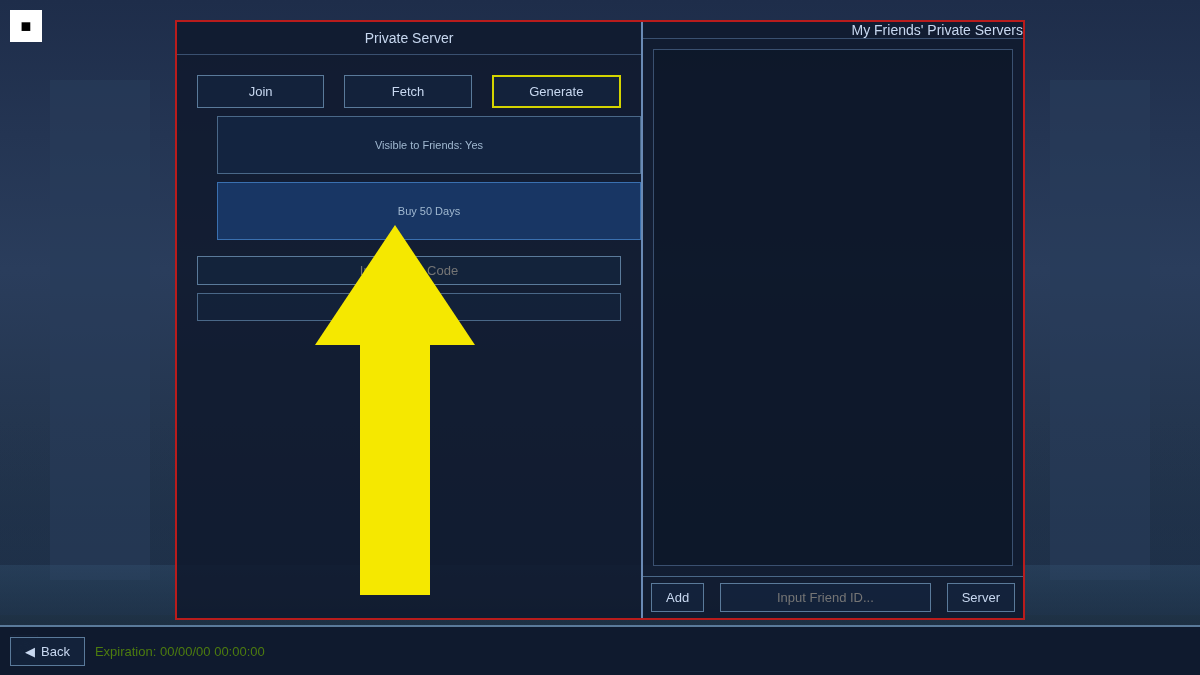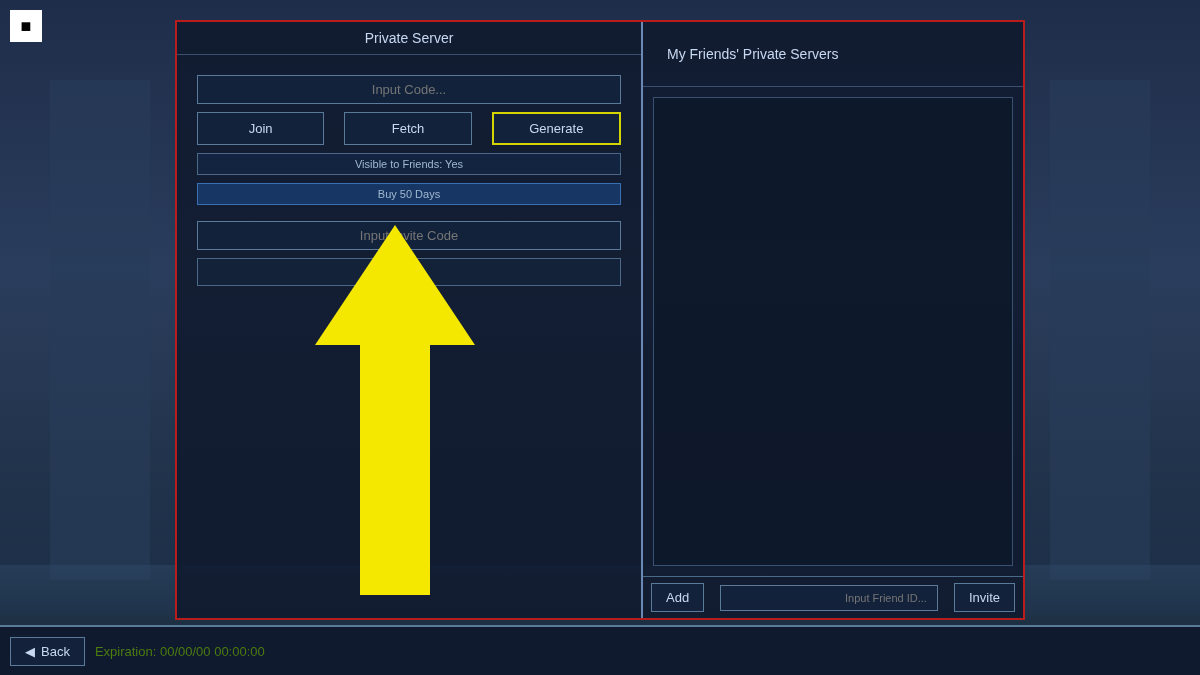--- a/index.html
+++ b/index.html
@@ -117,23 +117,24 @@
       border: 2px solid #d4d400;
       color: #c8d8f0;
     }
 
     
     .info-row {
       width: 100%;
       background: rgba(20, 40, 70, 0.7);
       border: 1px solid #4a6888;
       color: #a0b8d0;
-      padding: 4px 10px;
+      padding: 22px 10px;
       font-size: 11px;
       text-align: center;
+      margin-left: 20px;
     }
 
     .info-row-blue {
       background: rgba(30, 80, 150, 0.5);
       border: 1px solid #3a70b0;
     }
 
     
     .invite-input {
       width: 100%;
@@ -154,24 +155,24 @@
     }
 
     
     .right-panel {
       width: 380px;
       display: flex;
       flex-direction: column;
     }
 
     .right-panel-title {
-      text-align: left;
+      text-align: right;
       color: #c8d8f0;
       font-size: 14px;
-      padding: 24px;
+      padding: 0;
       border-bottom: 1px solid #3a5070;
     }
 
     .friends-list-area {
       flex: 1;
       padding: 10px;
     }
 
     .friends-list-empty {
       width: 100%;
@@ -196,22 +197,22 @@
       font-size: 13px;
       cursor: pointer;
     }
 
     .friend-id-input {
       flex: 1;
       padding: 6px 10px;
       background: rgba(20, 35, 60, 0.9);
       border: 1px solid #5a7a9a;
       color: #8aa0b8;
-      font-size: 11px;
-      text-align: right;
+      font-size: 13px;
+      text-align: center;
     }
 
     .friend-refresh-btn {
       padding: 6px 14px;
       background: rgba(20, 35, 60, 0.9);
       border: 1px solid #5a7a9a;
       color: #c8d8f0;
       font-size: 13px;
       cursor: pointer;
     }
@@ -352,21 +353,20 @@
 <div class="roblox-logo">
   <span style="font-size:18px;color:#000;">■</span>
 </div>
 
 <div class="main-ui">
 
   <div class="left-panel">
     <div class="panel-title">Private Server</div>
     <div class="panel-content">
 
-      <input class="input-field" type="text" placeholder="Input Code..." style="">
 
       <div class="button-row">
         <button class="btn">Join</button>
         <button class="btn">Fetch</button>
         <button class="btn btn-generate">Generate</button>
       </div>
 
       <div class="info-row">Visible to Friends: Yes</div>
       <div class="info-row info-row-blue">Buy 50 Days</div>
 
@@ -378,21 +378,21 @@
   </div>
 
   <div class="right-panel">
     <div class="right-panel-title">My Friends' Private Servers</div>
     <div class="friends-list-area">
       <div class="friends-list-empty"></div>
     </div>
     <div class="friends-bottom-bar">
       <button class="friend-add-btn">Add</button>
       <input class="friend-id-input" type="text" placeholder="Input Friend ID..." style="">
-      <button class="friend-refresh-btn">Invite</button>
+      <button class="friend-refresh-btn">Server</button>
     </div>
   </div>
 
 </div>
 
 <div class="arrow-overlay">
   <div class="arrow-up">
     <div class="arrow-head"></div>
     <div class="arrow-shaft"></div>
   </div>

